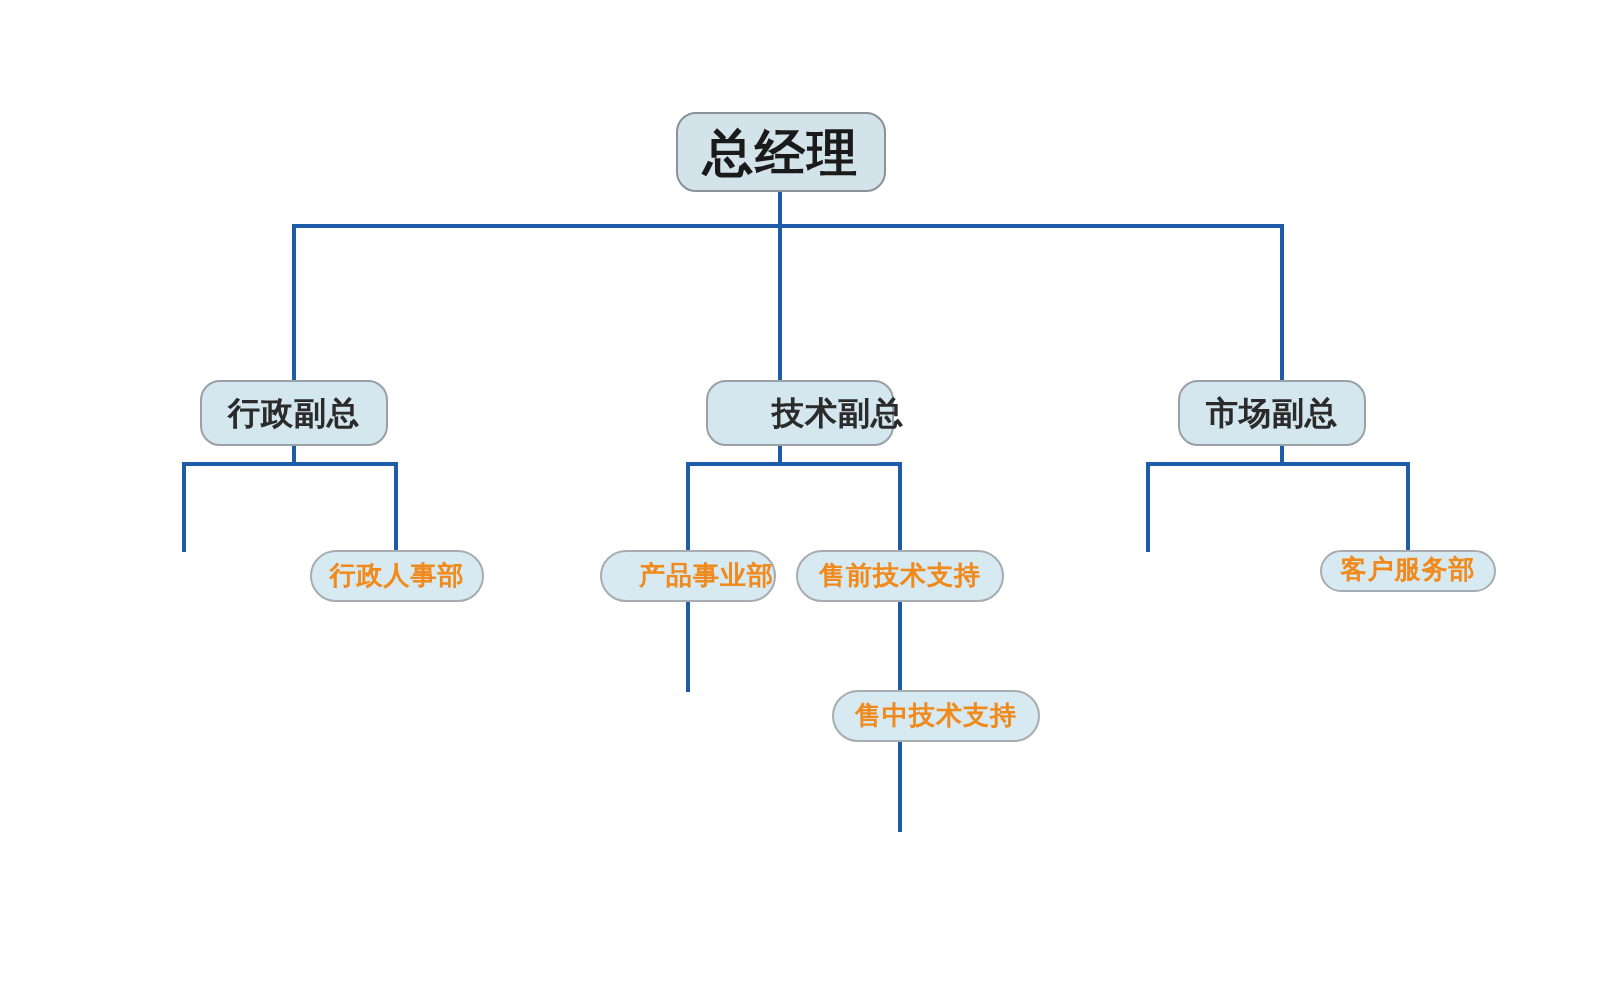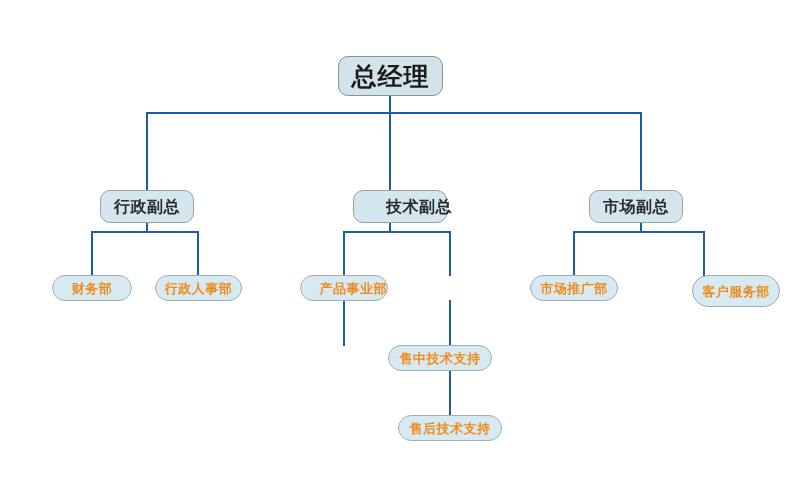--- a/index.html
+++ b/index.html
@@ -112,43 +112,37 @@
   </div>
 
   <div class="node level-vp" style="left: 353px; top: 190px; width: 94px; height: 33px; padding-left: 38px;">
     <span class="node-label">技术副总</span>
   </div>
 
   <div class="node level-vp" style="left: 589px; top: 190px; width: 94px; height: 33px;">
     <span class="node-label">市场副总</span>
   </div>
 
-  <div class="node level-dept" style="left: 52px; top: 275px; width: 80px; height: 26px;">
-    <span class="node-label">财务部</span>
-  </div>
 
   <div class="node level-dept" style="left: 155px; top: 275px; width: 87px; height: 26px; text-align: center;">
     <span class="node-label">行政人事部</span>
   </div>
 
   <div class="node level-dept" style="left: 300px; top: 275px; width: 88px; height: 26px; justify-content: flex-end;">
     <span class="node-label">产品事业部</span>
   </div>
 
+  <div class="node level-dept" style="left: 398px; top: 275px; width: 104px; height: 26px;">
+    <span class="node-label">售前技术支持</span>
+  </div>
 
 
-  <div class="node level-dept" style="left: 388px; top: 345px; width: 104px; height: 26px;">
+  <div class="node level-dept" style="left: 416px; top: 345px; width: 104px; height: 26px;">
     <span class="node-label">售中技术支持</span>
   </div>
 
-  <div class="node level-dept" style="left: 398px; top: 415px; width: 104px; height: 26px;">
-    <span class="node-label">售后技术支持</span>
-  </div>
 
-  <div class="node level-dept" style="left: 530px; top: 275px; width: 88px; height: 26px;">
-    <span class="node-label">市场推广部</span>
-  </div>
 
-  <div class="node level-dept" style="left: 692px; top: 275px; width: 88px; height: 32px;">
+  <div class="node level-dept" style="left: 660px; top: 275px; width: 88px; height: 21px;">
     <span class="node-label">客户服务部</span>
   </div>
 
 </div>
 
 </body></html>

